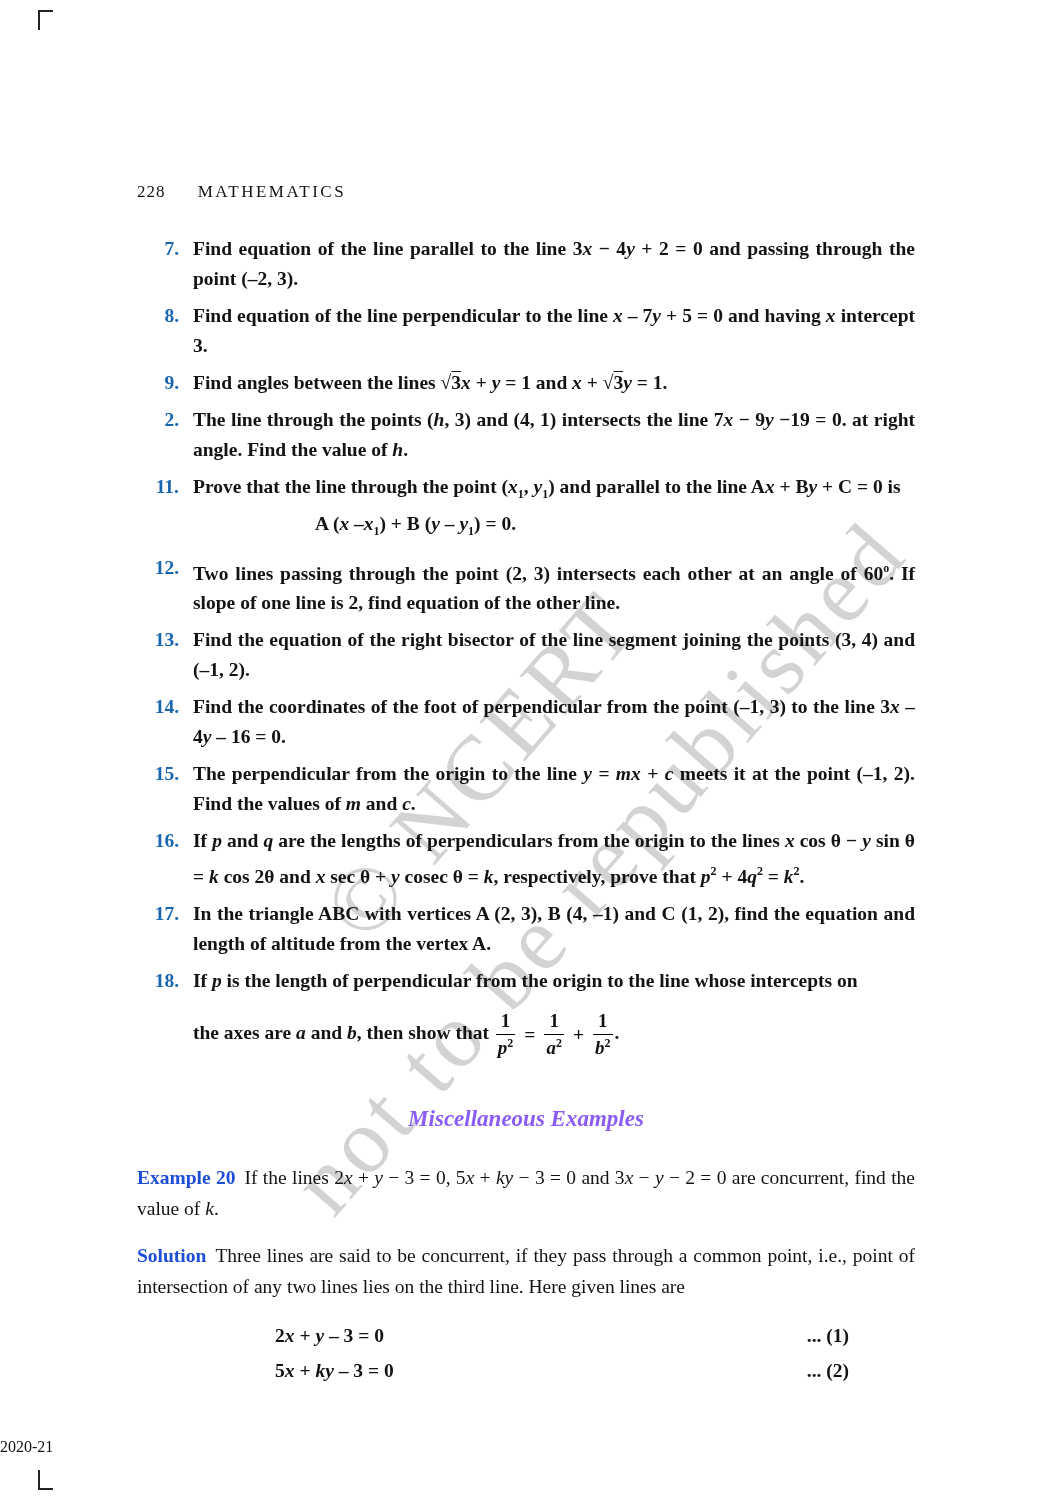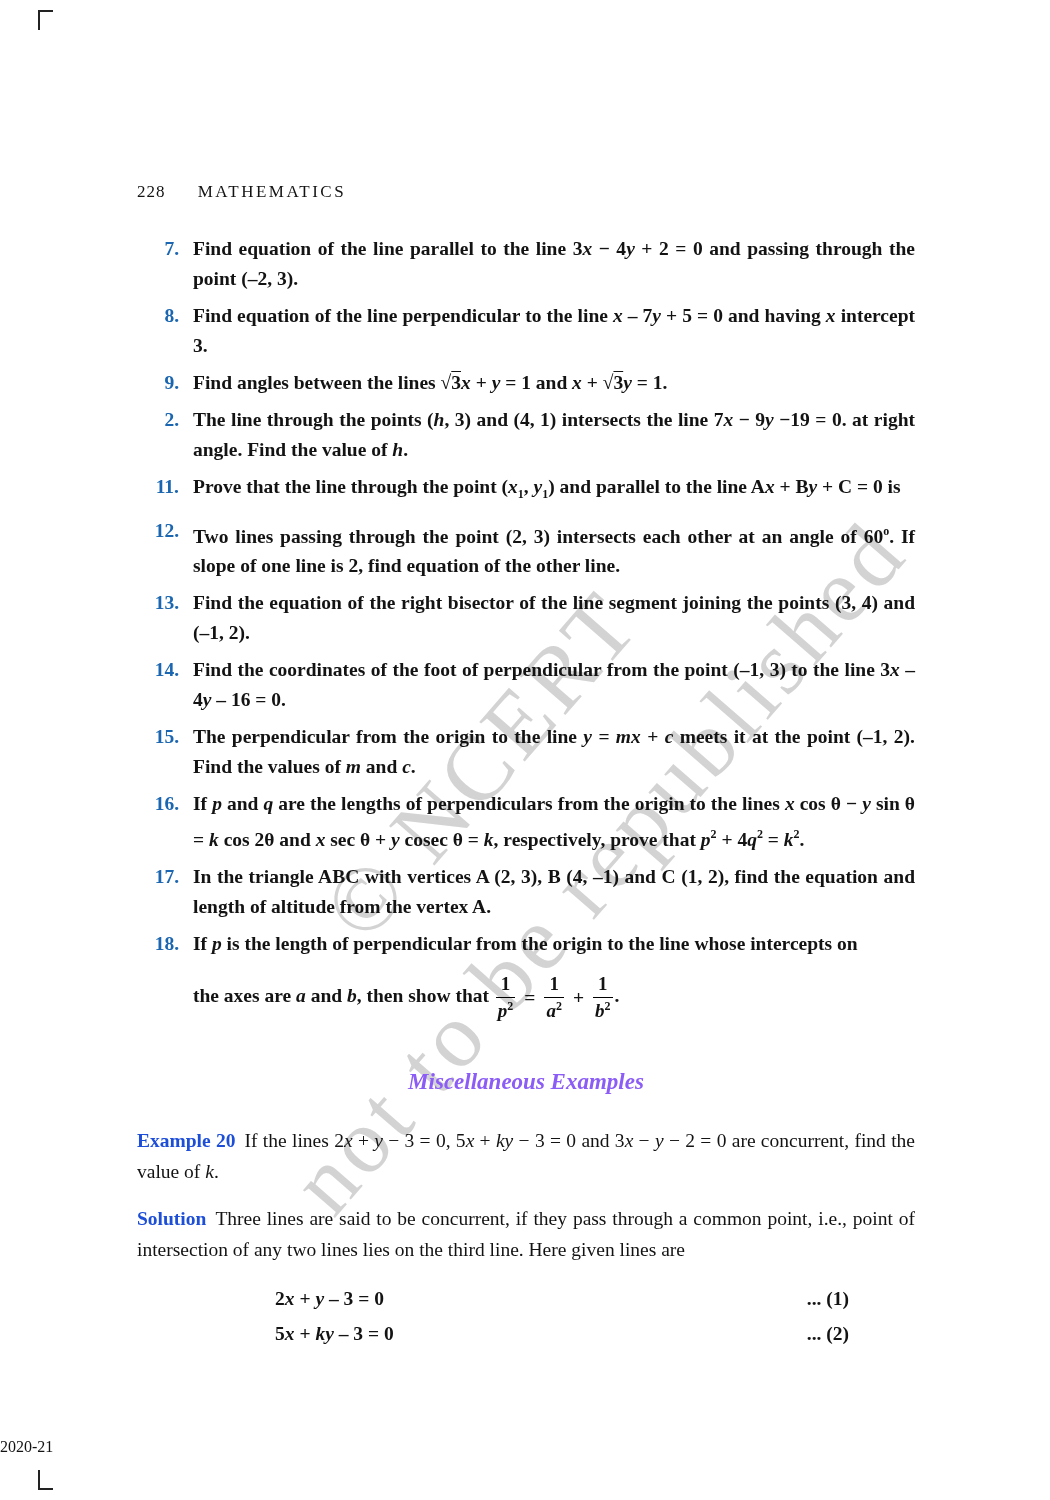--- a/index.html
+++ b/index.html
@@ -108,20 +108,21 @@
         <span class="exnum">2.</span>
         <div class="excol">
           <div class="exbody">The line through the points (<i>h</i>, 3) and (4, 1) intersects the line 7<i>x</i> − 9<i>y</i> −19 = 0. at right angle. Find the value of <i>h</i>.</div>
         </div>
       </div>
 
       <div class="exitem">
         <span class="exnum">11.</span>
         <div class="excol">
           <div class="exbody">Prove that the line through the point (<i>x</i><sub>1</sub>, <i>y</i><sub>1</sub>) and parallel to the line A<i>x</i> + B<i>y</i> + C = 0 is</div>
+          <div class="excenter">A (<i>x</i> –<i>x</i><sub>1</sub>) + B (<i>y</i> – <i>y</i><sub>1</sub>) = 0.</div>
         </div>
       </div>
 
       <div class="exitem">
         <span class="exnum">12.</span>
         <div class="excol">
           <div class="exbody">Two lines passing through the point (2, 3) intersects each other at an angle of 60<sup>o</sup>. If slope of one line is 2, find equation of the other line.</div>
         </div>
       </div>
 

